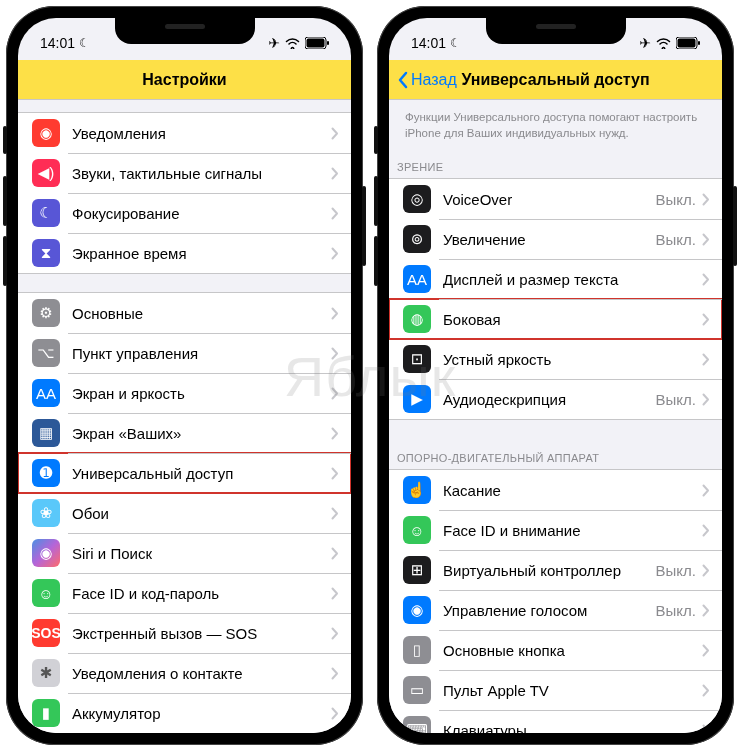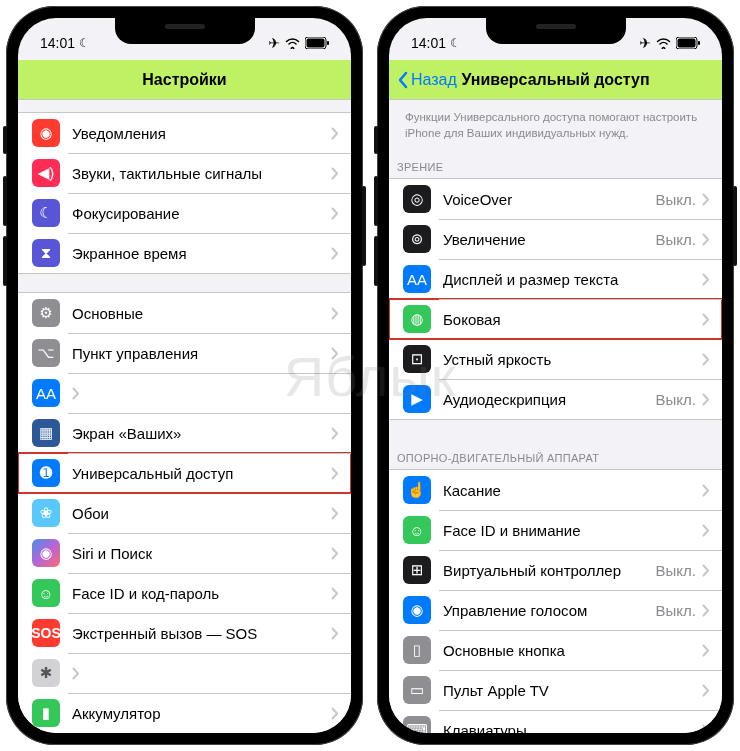--- a/index.html
+++ b/index.html
@@ -57,21 +57,21 @@
   .status-right { display:flex; align-items:center; gap:5px; }
   .moon { font-size:12px; }
 
   .nav-bar {
     height: 40px;
     display: flex;
     align-items: center;
     justify-content: center;
     position: relative;
     border-bottom: 0.5px solid #c6c6c8;
-    background: #bef264;
+    background: #fde047;
   }
   .nav-title { font-size: 16px; font-weight: 600; }
   .nav-back {
     position: absolute; left: 8px;
     display: flex; align-items: center;
     color: #007aff; font-size: 16px;
   }
   .nav-back svg { margin-right: 2px; }
 
   .content { flex:1; overflow-y:auto; }
@@ -236,20 +236,21 @@
           </div>
           <div class="row">
             <div class="icon c-gray" style="">⌥</div>
             <div class="row-label">Пункт управления</div>
             <svg class="chevron" width="8" height="13" viewBox="0 0 8 13">
               <path d="M1.5 1.5 L6 6.5 L1.5 11.5" stroke="#c7c7cc" stroke-width="2" fill="none" stroke-linecap="round" stroke-linejoin="round"></path>
             </svg>
           </div>
           <div class="row">
             <div class="icon c-blue" style="">AA</div>
+            <div class="row-label">Экран и яркость</div>
             <svg class="chevron" width="8" height="13" viewBox="0 0 8 13">
               <path d="M1.5 1.5 L6 6.5 L1.5 11.5" stroke="#c7c7cc" stroke-width="2" fill="none" stroke-linecap="round" stroke-linejoin="round"></path>
             </svg>
           </div>
           <div class="row">
             <div class="icon c-darkblue" style="">▦</div>
             <div class="row-label">Экран «Ваших»</div>
             <svg class="chevron" width="8" height="13" viewBox="0 0 8 13">
               <path d="M1.5 1.5 L6 6.5 L1.5 11.5" stroke="#c7c7cc" stroke-width="2" fill="none" stroke-linecap="round" stroke-linejoin="round"></path>
             </svg>
@@ -284,20 +285,21 @@
           </div>
           <div class="row">
             <div class="icon c-red" style="font-size:14px;font-weight:700;">SOS</div>
             <div class="row-label">Экстренный вызов — SOS</div>
             <svg class="chevron" width="8" height="13" viewBox="0 0 8 13">
               <path d="M1.5 1.5 L6 6.5 L1.5 11.5" stroke="#c7c7cc" stroke-width="2" fill="none" stroke-linecap="round" stroke-linejoin="round"></path>
             </svg>
           </div>
           <div class="row">
             <div class="icon c-ltgray" style="">✱</div>
+            <div class="row-label">Уведомления о контакте</div>
             <svg class="chevron" width="8" height="13" viewBox="0 0 8 13">
               <path d="M1.5 1.5 L6 6.5 L1.5 11.5" stroke="#c7c7cc" stroke-width="2" fill="none" stroke-linecap="round" stroke-linejoin="round"></path>
             </svg>
           </div>
           <div class="row">
             <div class="icon c-green" style="">▮</div>
             <div class="row-label">Аккумулятор</div>
             <svg class="chevron" width="8" height="13" viewBox="0 0 8 13">
               <path d="M1.5 1.5 L6 6.5 L1.5 11.5" stroke="#c7c7cc" stroke-width="2" fill="none" stroke-linecap="round" stroke-linejoin="round"></path>
             </svg>

